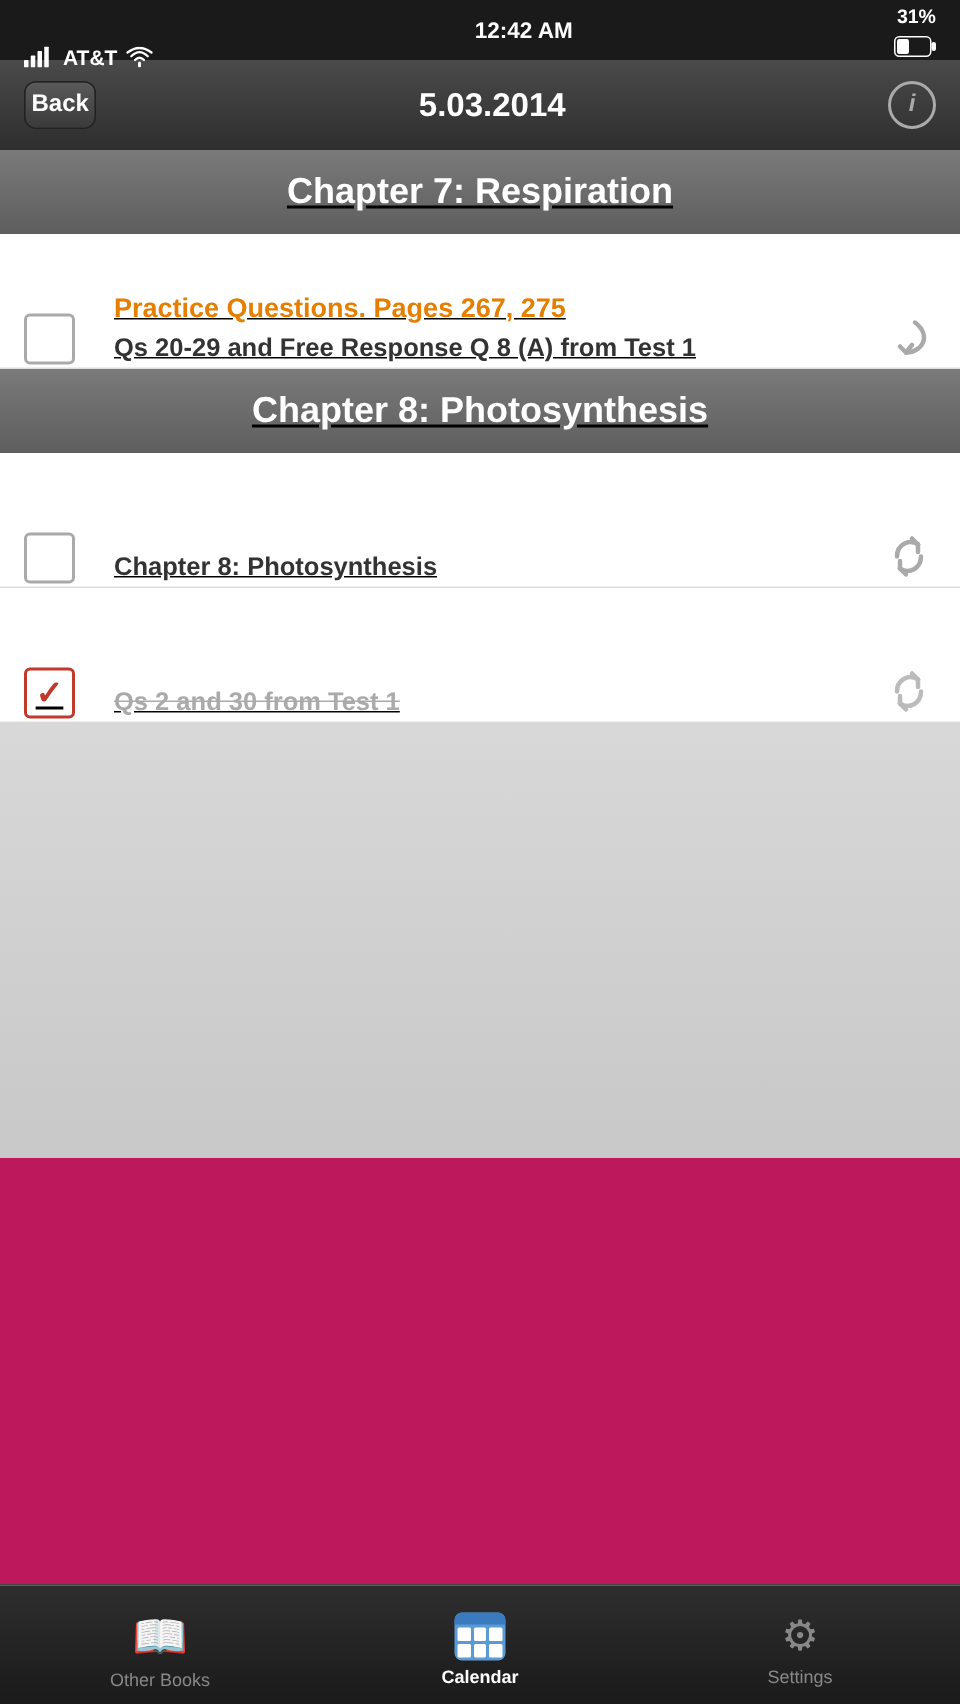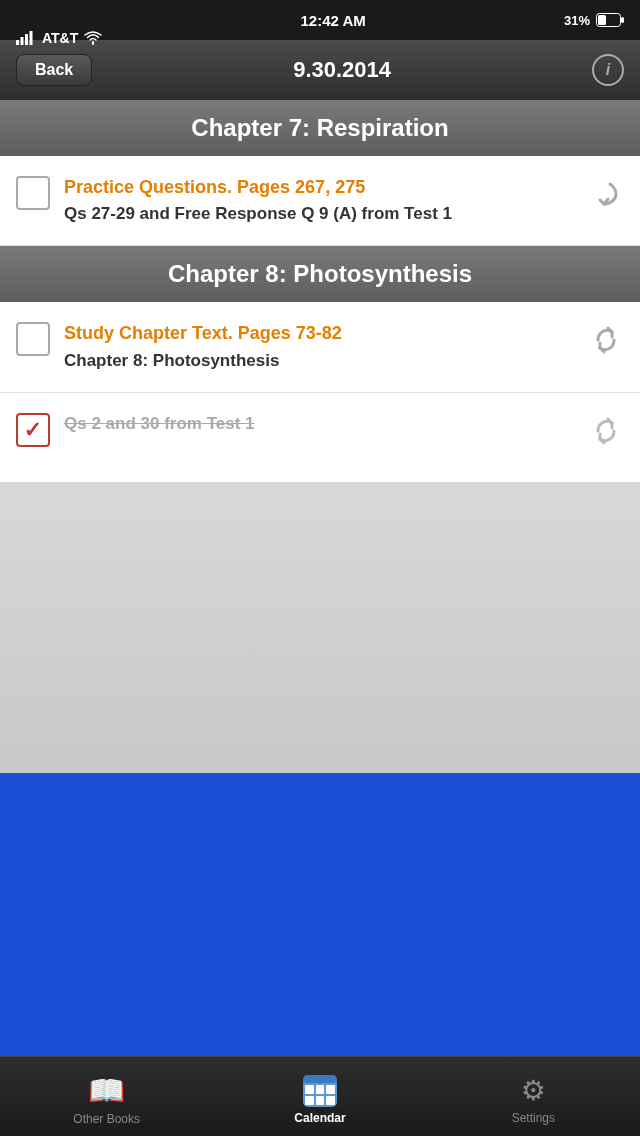--- a/index.html
+++ b/index.html
@@ -21,40 +21,40 @@
       display: flex;
       align-items: center;
       justify-content: space-between;
       padding: 0 16px;
       color: white;
       font-size: 14px;
       font-weight: 600;
     }
     .status-left { display: flex; align-items: center; gap: 6px; margin-top: 36px; }
     .status-center { font-size: 15px; font-weight: 600; }
-    .status-right { display: flex; align-items: flex-start; gap: 6px; font-size: 13px; }
+    .status-right { display: flex; align-items: flex-end; gap: 6px; font-size: 13px; flex-direction: column; }
 
     
     .nav-bar {
       width: 100%;
       height: 60px;
       background: linear-gradient(to bottom, #4a4a4a, #2e2e2e);
       display: flex;
       align-items: center;
       justify-content: space-between;
       padding: 0 16px;
     }
     .back-btn {
       background: linear-gradient(to bottom, #5a5a5a, #3a3a3a);
       border: 1px solid #222;
       border-radius: 8px;
       color: white;
       font-size: 16px;
       font-weight: 600;
-      padding: 6px 18px;
+      padding: 6px 4px;
       cursor: pointer;
     }
     .nav-title {
       color: white;
       font-size: 22px;
       font-weight: 700;
     }
     .info-btn {
       width: 32px;
       height: 32px;
@@ -66,42 +66,43 @@
       display: flex; align-items: center; justify-content: center;
       cursor: pointer;
       font-style: italic;
     }
 
     
     .content {
       width: 100%;
       height: calc(1136px - 40px - 60px - 80px);
       overflow: hidden;
-      background: #1d4ed8;
+      background: #be185d;
+      text-decoration: underline;
     }
 
     
     .section-header {
       width: 100%;
       padding: 14px 20px;
       background: linear-gradient(to bottom, #7a7a7a, #5e5e5e);
       color: white;
       font-size: 24px;
       font-weight: 700;
       text-align: center;
     }
 
     
     .task-item {
       background: white;
       border-bottom: 1px solid #ddd;
       display: flex;
-      align-items: flex-start;
-      padding: 20px 16px;
-      gap: 14px;
+      align-items: flex-end;
+      padding: 2px 16px;
+      gap: 26px;
       min-height: 90px;
     }
 
     .checkbox {
       width: 34px;
       height: 34px;
       border: 2px solid #aaa;
       border-radius: 4px;
       flex-shrink: 0;
       display: flex; align-items: center; justify-content: center;
@@ -252,55 +253,54 @@
     <svg width="28" height="14" viewBox="0 0 28 14" fill="none">
       <rect x="0.5" y="0.5" width="24" height="13" rx="3" stroke="white" stroke-width="1"></rect>
       <rect x="2" y="2" width="8" height="10" rx="1.5" fill="white"></rect>
       <rect x="25" y="4" width="3" height="6" rx="1.5" fill="white"></rect>
     </svg>
   </div>
 </div>
 
 <div class="nav-bar">
   <button class="back-btn">Back</button>
-  <span class="nav-title">9.30.2014</span>
+  <span class="nav-title">5.03.2014</span>
   <div class="info-btn">i</div>
 </div>
 
 <div class="content">
 
   <div class="section-header">
     <span>Chapter 7: Respiration</span>
   </div>
 
   <div class="task-item">
     <div class="checkbox"></div>
     <div class="task-content">
       <div class="task-title">Practice Questions. Pages 267, 275</div>
-      <div class="task-subtitle">Qs 27-29 and Free Response Q 9 (A) from Test 1</div>
+      <div class="task-subtitle">Qs 20-29 and Free Response Q 8 (A) from Test 1</div>
     </div>
     <div class="share-btn">
 
       <svg width="36" height="36" viewBox="0 0 36 36" fill="#aaa">
         <path d="M22 8 C22 8 28 12 28 18 C28 24 22 28 16 28" stroke="#aaa" stroke-width="3" fill="none" stroke-linecap="round"></path>
         <path d="M16 28 L20 23" stroke="#aaa" stroke-width="3" fill="none" stroke-linecap="round"></path>
         <path d="M16 28 L12 24" stroke="#aaa" stroke-width="3" fill="none" stroke-linecap="round"></path>
         <path d="M14 8 C14 8 8 12 8 18 C8 24 14 28 20 28" stroke="#aaa" stroke-width="3" fill="none" stroke-linecap="round" opacity="0"></path>
       </svg>
     </div>
   </div>
 
   <div class="section-header">
     <span>Chapter 8: Photosynthesis</span>
   </div>
 
   <div class="task-item">
     <div class="checkbox"></div>
     <div class="task-content">
-      <div class="task-title">Study Chapter Text. Pages 73-82</div>
       <div class="task-subtitle">Chapter 8: Photosynthesis</div>
     </div>
     <div class="share-btn">
       <svg width="36" height="36" viewBox="0 0 36 36" fill="none">
         <path d="M10 18 C10 10 18 6 24 10" stroke="#aaa" stroke-width="3" fill="none" stroke-linecap="round"></path>
         <path d="M24 10 L20 6" stroke="#aaa" stroke-width="3" fill="none" stroke-linecap="round"></path>
         <path d="M24 10 L24 15" stroke="#aaa" stroke-width="3" fill="none" stroke-linecap="round"></path>
         <path d="M26 18 C26 26 18 30 12 26" stroke="#aaa" stroke-width="3" fill="none" stroke-linecap="round"></path>
         <path d="M12 26 L16 30" stroke="#aaa" stroke-width="3" fill="none" stroke-linecap="round"></path>
         <path d="M12 26 L12 21" stroke="#aaa" stroke-width="3" fill="none" stroke-linecap="round"></path>

